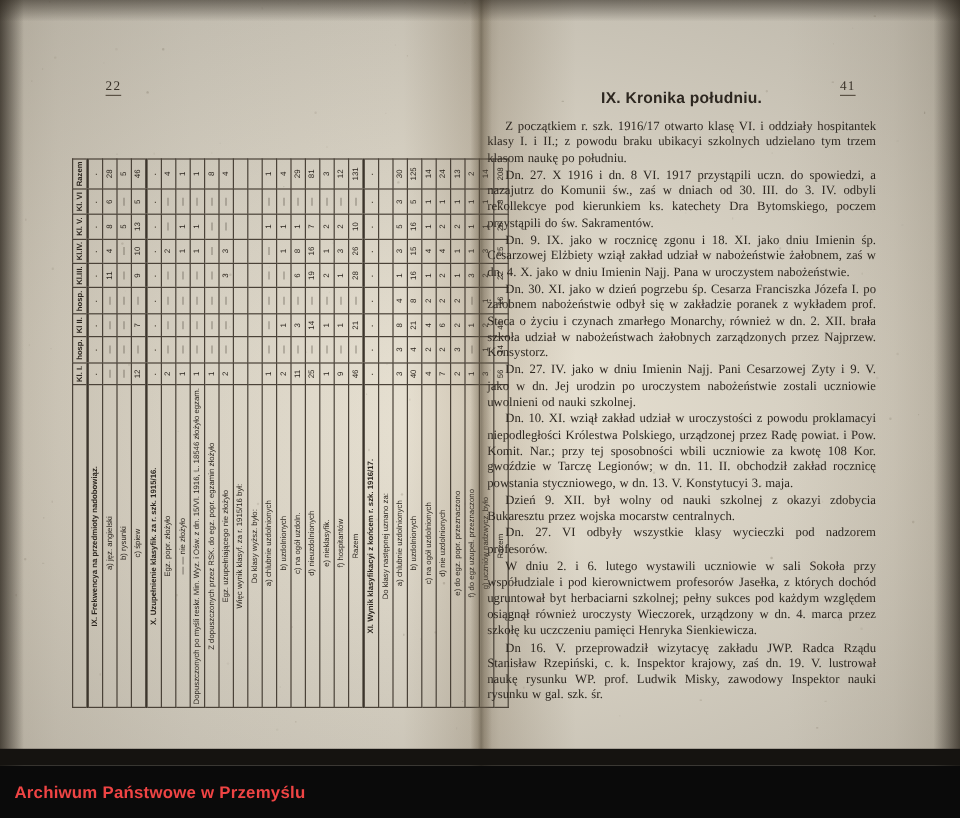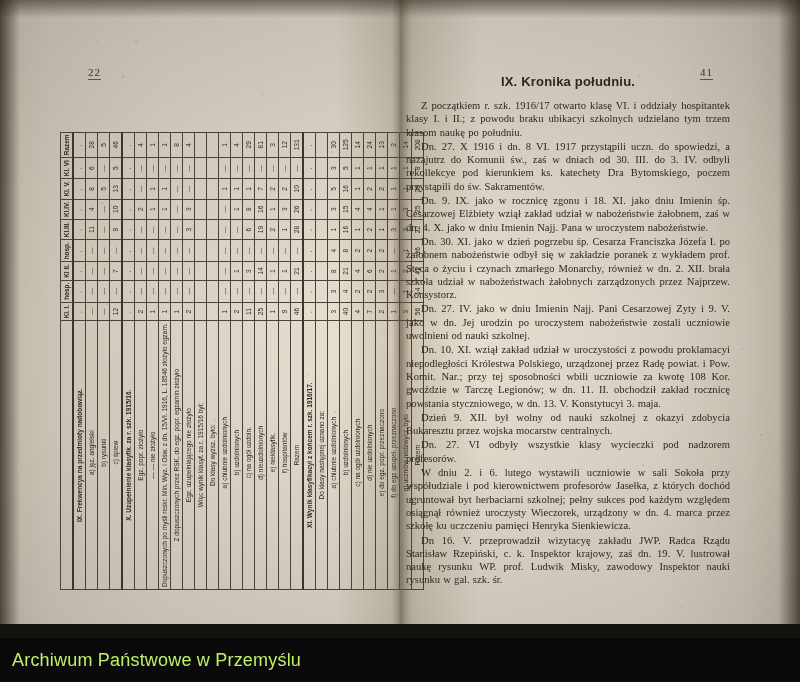--- a/index.html
+++ b/index.html
@@ -106,22 +106,22 @@
   tr.thick td,tr.thick th{border-top:2px solid #3c352c;}
   .dash{color:#4a4238;}
 
   
   .wm{
     position:absolute;left:0;bottom:0;width:800px;height:44px;
     background:#0a0a0a;
     display:flex;align-items:center;
   }
   .wm span{
-    color:#bef264;font-family:"Liberation Sans", sans-serif;
-    font-size:18px;font-weight:normal;margin-left:12px;letter-spacing:.2px;
+    color:#ef4444;font-family:"Liberation Sans", sans-serif;
+    font-size:14px;font-weight:bold;margin-left:12px;letter-spacing:.2px;
   }
   .wm-top{
     position:absolute;left:0;bottom:44px;width:800px;height:14px;
     background:#151310;
   }
   .speck{position:absolute;background:rgba(90,78,60,.35);border-radius:50%;}
 </style>
 </head>
 <body>
 

